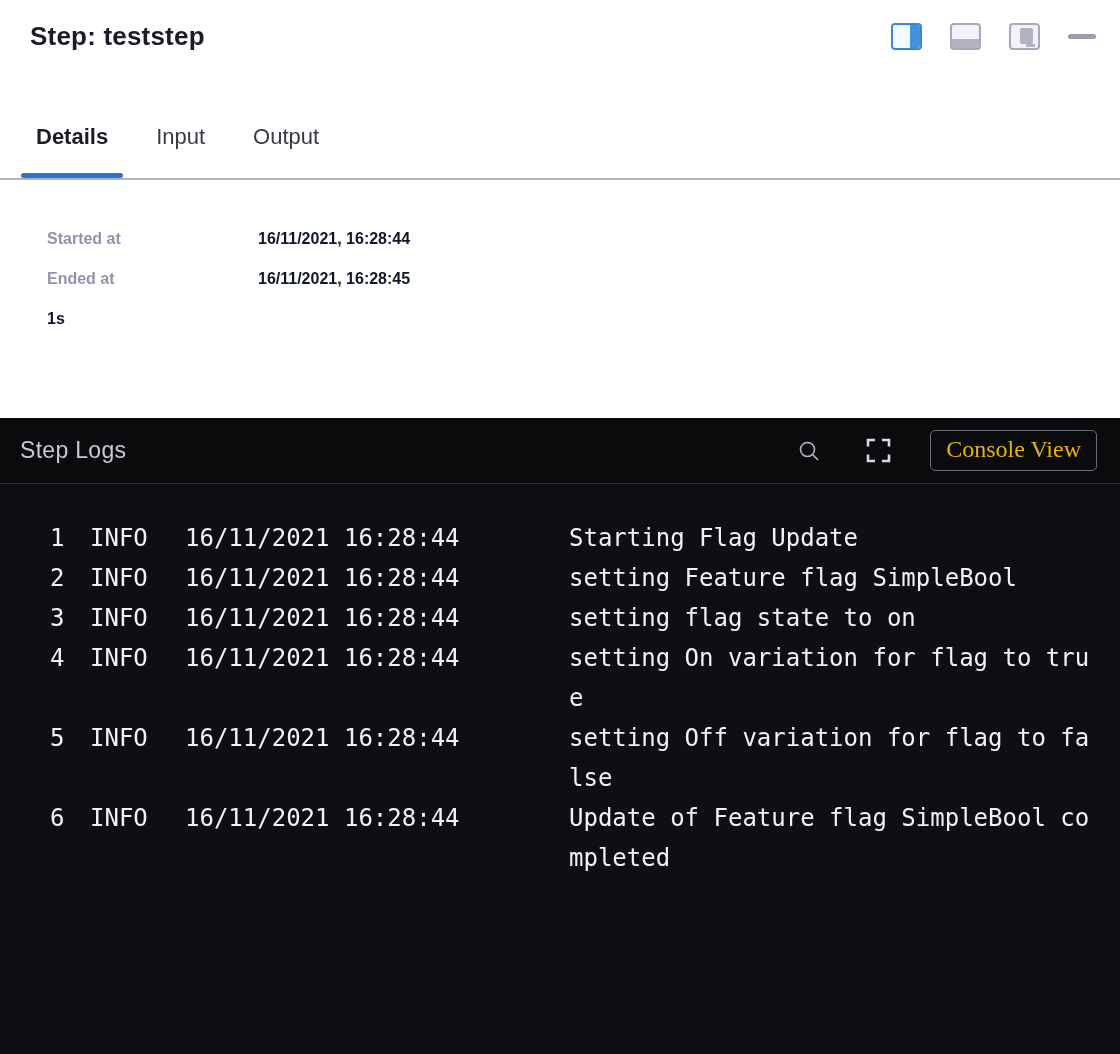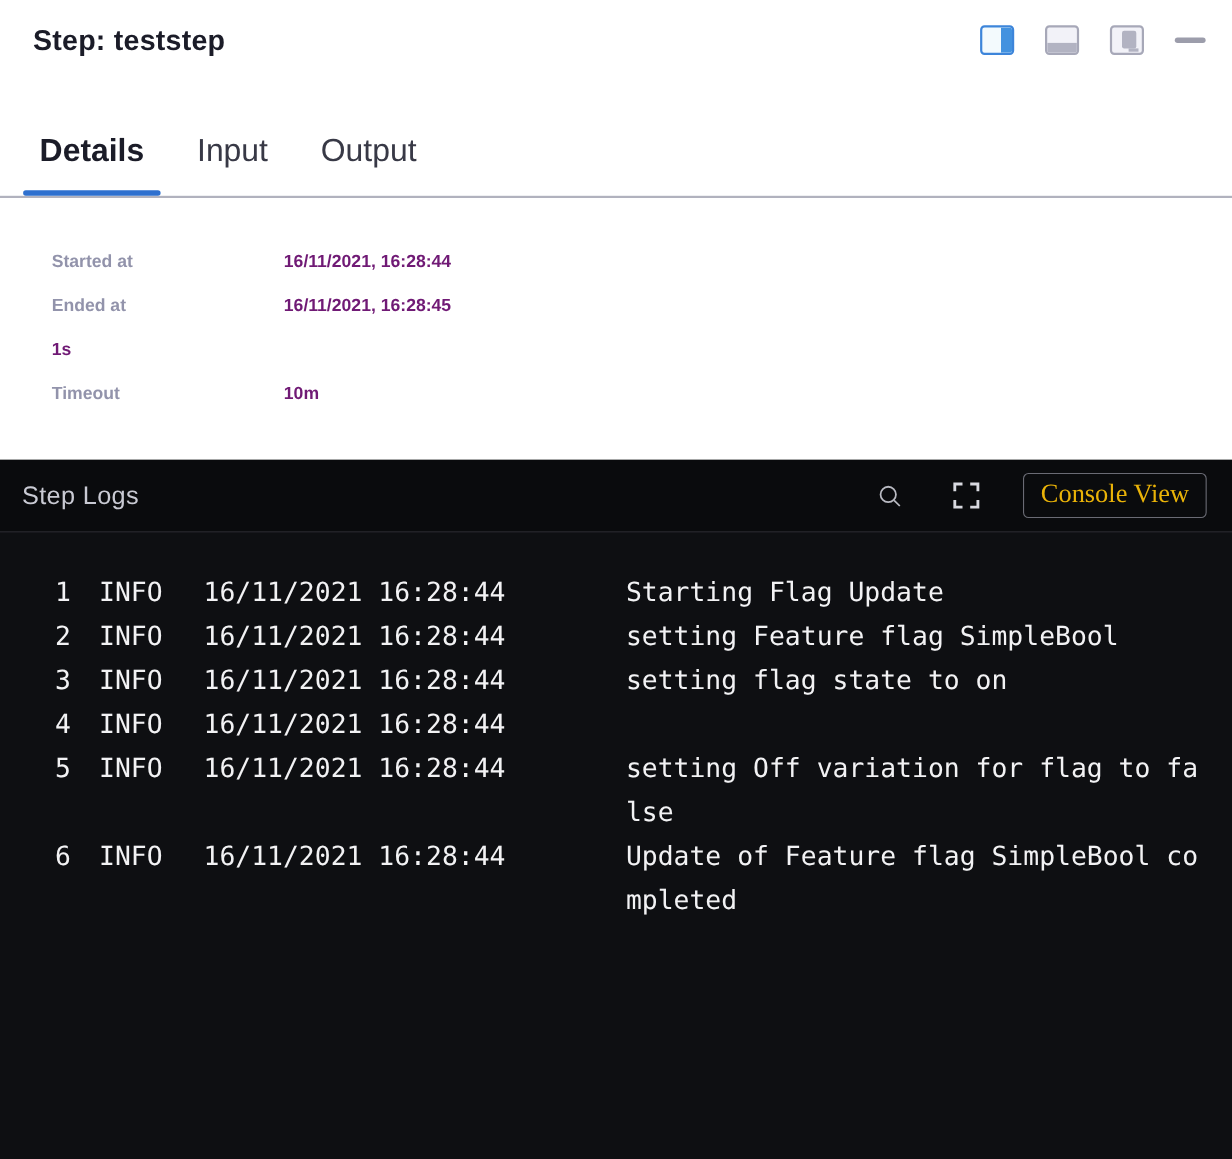--- a/index.html
+++ b/index.html
@@ -14,30 +14,30 @@
   .layout-icon { width:31px; height:27px; border:2px solid #a7a8b8; border-radius:4px; background:#f2f2f8; position:relative; overflow:hidden; cursor:pointer; }
   .layout-icon.active { border-color:#3d85da; background:#f3fafd; }
   .fill-right { position:absolute; top:0; right:0; bottom:0; width:38%; background:#4392df; }
   .fill-bottom { position:absolute; left:0; right:0; bottom:0; height:36%; background:#b2b3c2; }
   .float-rect { position:absolute; top:3px; right:5px; width:13px; height:16px; background:#b2b3c2; border-radius:2px; }
   .float-dash { position:absolute; right:3px; bottom:1px; width:9px; height:3px; background:#b2b3c2; }
   .minimize-bar { width:28px; height:5px; border-radius:2.5px; background:#9c9dab; cursor:pointer; }
 
   
   .tabs { display:flex; margin-top:68px; padding-left:21px; border-bottom:2px solid #b1b2be; }
-  .tab { position:relative; padding:0 15px 26px; font-size:29px; line-height:30px; color:#383946; cursor:pointer; }
+  .tab { position:relative; padding:0 15px 26px; font-size:22px; line-height:30px; color:#383946; cursor:pointer; }
   .tab + .tab { margin-left:18px; }
   .tab.active { font-weight:700; color:#1b1c28; }
   .tab.active::after { content:""; position:absolute; left:0; right:0; bottom:0; height:5px; background:#2e70cf; border-radius:3px; }
 
   
   .details-panel { height:238px; padding:39px 0 0 47px; background:#ffffff; }
   .detail-row { display:flex; line-height:40px; font-size:16px; font-weight:700; }
   .detail-label { width:211px; color:#9293ab; }
-  .detail-value { color:#701a75; }
+  .detail-value { color:#0f172a; }
 
   
   .logs-panel { flex:1; display:flex; flex-direction:column; background:#0e0f12; }
   .logs-header { height:66px; flex:0 0 66px; display:flex; align-items:center; background:#0a0b0d; border-bottom:1px solid #2b2c33; padding:0 23px 0 20px;gap:10px; }
   .logs-title { font-size:23px; color:#c9cad3; letter-spacing:.3px; }
   .logs-actions { margin-left:auto; display:flex; align-items:center; }
   .icon-btn { background:none; border:none; cursor:pointer; display:flex; align-items:center; justify-content:center; padding:0; }
   .search-btn { margin-right:44px; }
   .expand-btn { margin-right:38px; }
   .console-view-btn { font-family:Liberation Serif, serif; font-size:24px; color:#eab308; background:transparent; border:1.5px solid #6a6b74; border-radius:5px; padding:5px 15px 7px; cursor:pointer; }
@@ -83,24 +83,20 @@
           <span class="detail-label">Started at</span>
           <span class="detail-value">16/11/2021, 16:28:44</span>
         </div>
         <div class="detail-row">
           <span class="detail-label">Ended at</span>
           <span class="detail-value">16/11/2021, 16:28:45</span>
         </div>
         <div class="detail-row">
           <span class="detail-value">1s</span>
         </div>
-        <div class="detail-row">
-          <span class="detail-label">Timeout</span>
-          <span class="detail-value">10m</span>
-        </div>
       </div>
   </div>
 
   <div class="logs-panel">
     <div class="logs-header">
       <div class="logs-title">Step Logs</div>
       <div class="logs-actions">
         <button class="icon-btn search-btn">
           <svg width="24" height="24" viewBox="0 0 24 24" fill="none">
             <circle cx="10.5" cy="10.5" r="7" stroke="#b9bac2" stroke-width="1.6"></circle>
@@ -132,20 +128,21 @@
           <div class="log-row">
             <span class="log-num">3</span>
             <span class="log-level">INFO</span>
             <span class="log-time">16/11/2021 16:28:44</span>
             <span class="log-msg">setting flag state to on</span>
           </div>
           <div class="log-row">
             <span class="log-num">4</span>
             <span class="log-level">INFO</span>
             <span class="log-time">16/11/2021 16:28:44</span>
+            <span class="log-msg">setting On variation for flag to true</span>
           </div>
           <div class="log-row">
             <span class="log-num">5</span>
             <span class="log-level">INFO</span>
             <span class="log-time">16/11/2021 16:28:44</span>
             <span class="log-msg">setting Off variation for flag to false</span>
           </div>
           <div class="log-row">
             <span class="log-num">6</span>
             <span class="log-level">INFO</span>

